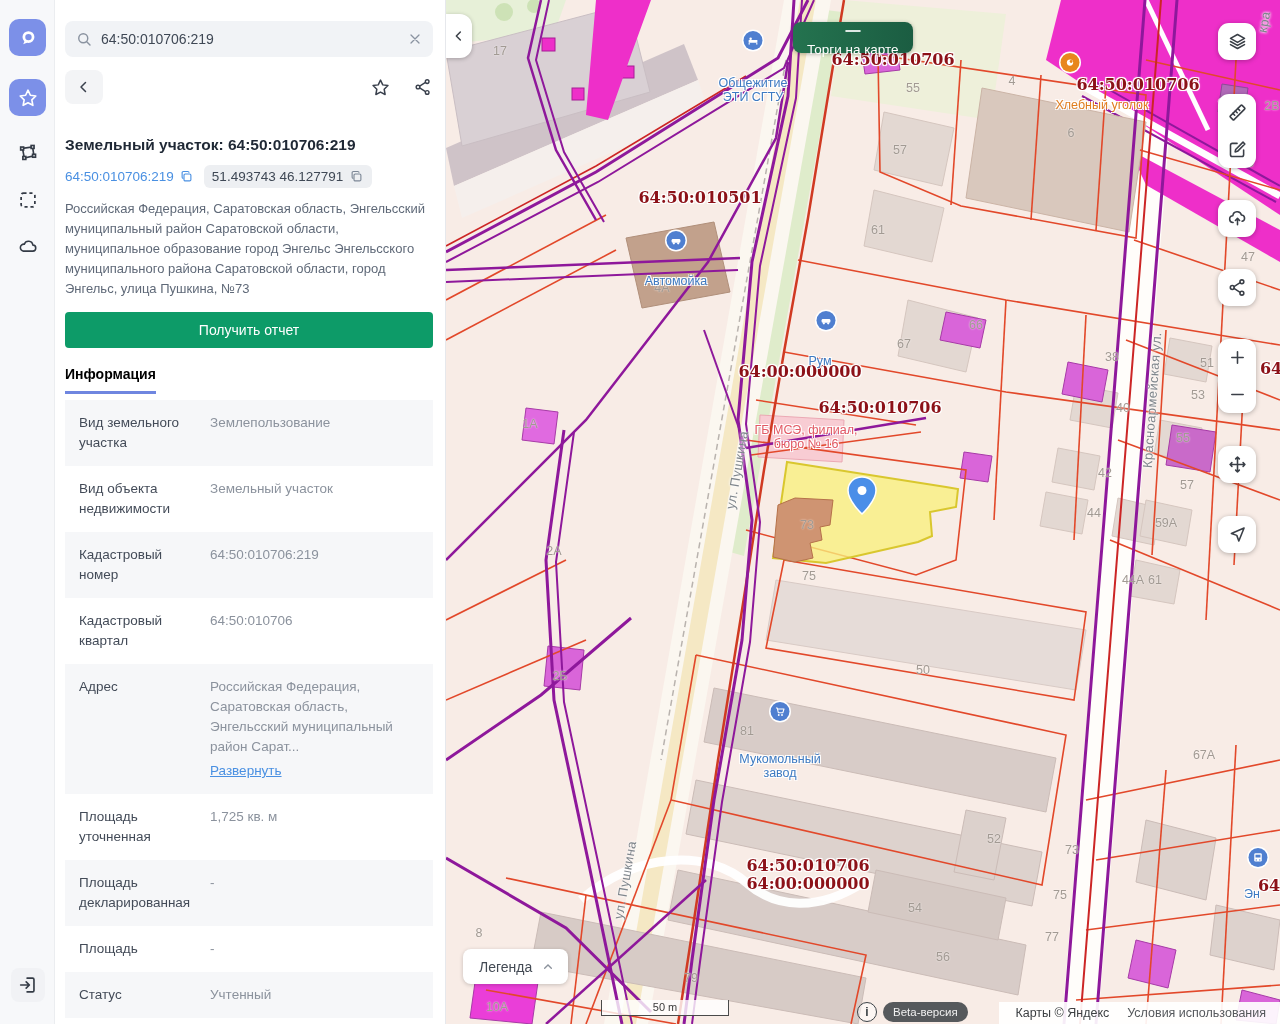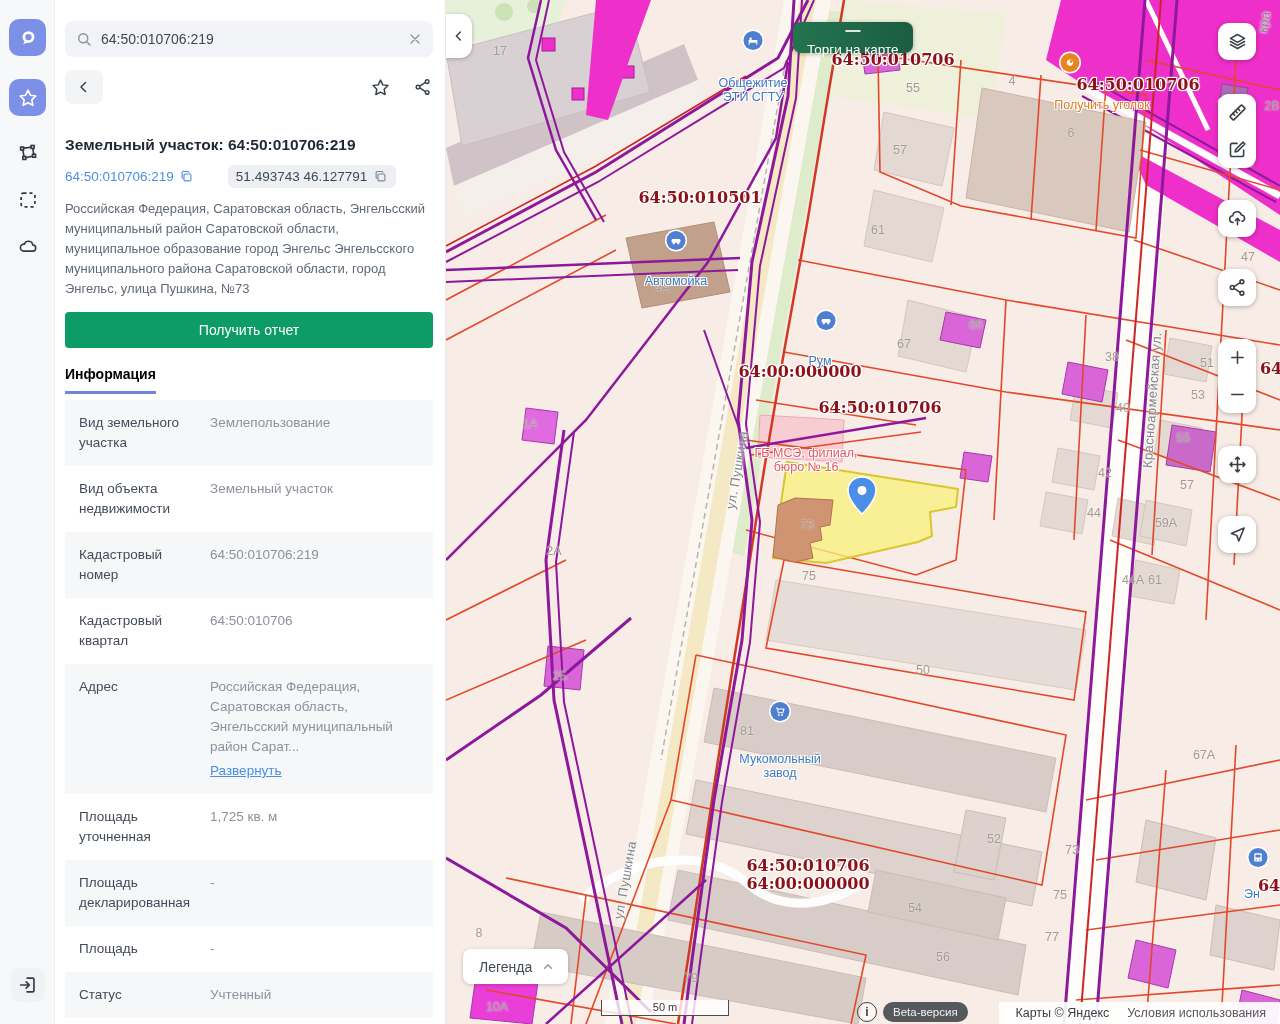--- a/index.html
+++ b/index.html
@@ -21,21 +21,21 @@
   .icon { display:inline-flex; align-items:center; justify-content:center; }
   .icon svg { display:block; }
   .gray-ic { color:#8a93a0; }
   .actions { margin-top:13px; display:flex; align-items:center; }
   .back-btn { width:38px; height:34px; background:#f3f4f6; border-radius:8px; display:flex; align-items:center; justify-content:center; color:#3a414d; cursor:pointer; }
   .actions .spacer { flex:1; }
   .act-ic { cursor:pointer; color:#3a414d; margin-left:22px; }
   .title { margin-top:32px; font-size:15.5px; font-weight:bold; color:#1f2835; }
   .chips { margin-top:11px; display:flex; align-items:center; gap:10px; }
   .chip-link { display:flex; align-items:center; gap:5px; color:#4a90e2; font-size:13.5px; cursor:pointer; }
-  .chip-gray { display:flex; align-items:center; gap:6px; background:#edeff2; border-radius:6px; padding:4px 8px; font-size:13.5px; color:#3f4855;margin-left:24px; }
+  .chip-gray { display:flex; align-items:center; gap:6px; background:#edeff2; border-radius:6px; padding:4px 8px; font-size:13.5px; color:#3f4855; }
   .copy-ic { color:#7c8796; cursor:pointer; }
   .copy-ic.blue { color:#4a90e2; }
   .address { margin-top:11px; font-size:13px; line-height:20px; color:#5f6978; }
   .report-btn { margin-top:13px; width:100%; height:36px; background:#0d9b68; color:#fff; border:none; border-radius:4px; font-size:14px; font-family:inherit; cursor:pointer; }
   .tabs { margin-top:17px; }
   .tab { display:inline-block; font-size:14px; font-weight:bold; color:#000000; padding-bottom:9px; border-bottom:3px solid #6f86e0; cursor:pointer; }
   .info-table { margin-top:6px; }
   .row { display:flex; padding:13px 10px 13px 14px; }
   .row.alt { background:#f6f7f9; }
   .cell-label { flex:0 0 131px; font-size:13.5px; line-height:20px; color:#434b58; padding-right:12px; }
@@ -472,23 +472,23 @@
         </div>
         <div class="cap" style="margin-top:12px">Мукомольный завод</div>
       </div>
       <div class="poi orange" style="left: 656px; top: 99px; width: 130px;">
         <div class="pic" style="position:absolute;left:50%;transform:translateX(-50%);top:-33px;left:33px;transform:translateX(-50%);">
           <svg viewBox="0 0 24 24" width="15" height="15">
             <circle cx="12" cy="12" r="5" fill="#fff"></circle>
             <circle cx="13.8" cy="10.4" r="2.3" fill="#e8861d"></circle>
           </svg>
         </div>
-        <div class="cap" style="margin-top:12px">Получить уголок</div>
-      </div>
-      <div class="poi pink" style="left: 360px; top: 437px; width: 125px; margin-top: 23px;">
+        <div class="cap" style="margin-top:12px">Хлебный уголок</div>
+      </div>
+      <div class="poi pink" style="left: 360px; top: 437px; width: 125px;">
         <div class="cap" style="margin-top:0">ГБ МСЭ, филиал, бюро № 16</div>
       </div>
       <div class="poi blue" style="left: 806px; top: 888px; width: 40px;">
         <div class="pic" style="position:absolute;left:50%;transform:translateX(-50%);top:-27px;left:26px;transform:translateX(-50%);">
           <svg viewBox="0 0 24 24" width="15" height="15">
             <rect x="6" y="5" width="12" height="13.5" rx="2" fill="#fff"></rect>
             <rect x="8" y="7.5" width="8" height="4.5" fill="#4f7fd0"></rect>
             <circle cx="9.2" cy="15.8" r="1.1" fill="#4f7fd0"></circle>
             <circle cx="14.8" cy="15.8" r="1.1" fill="#4f7fd0"></circle>
           </svg>

